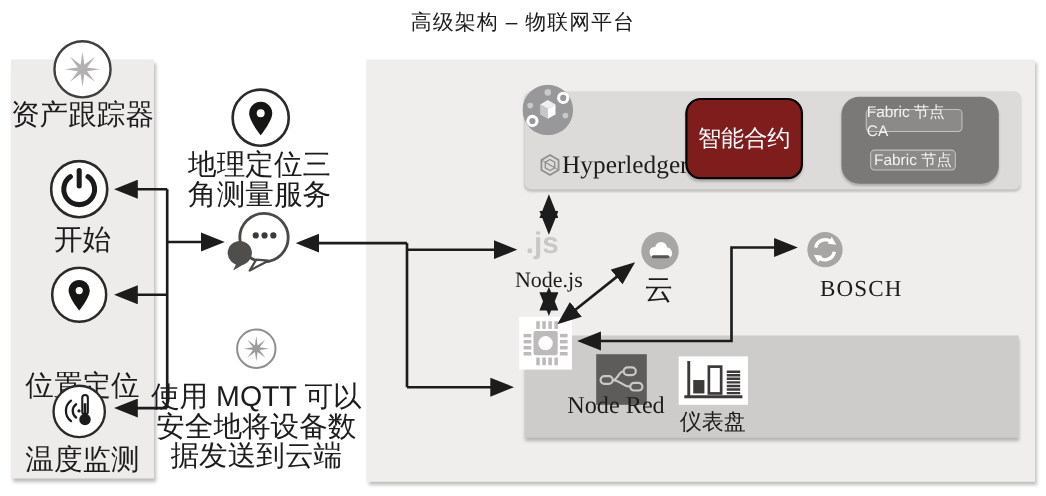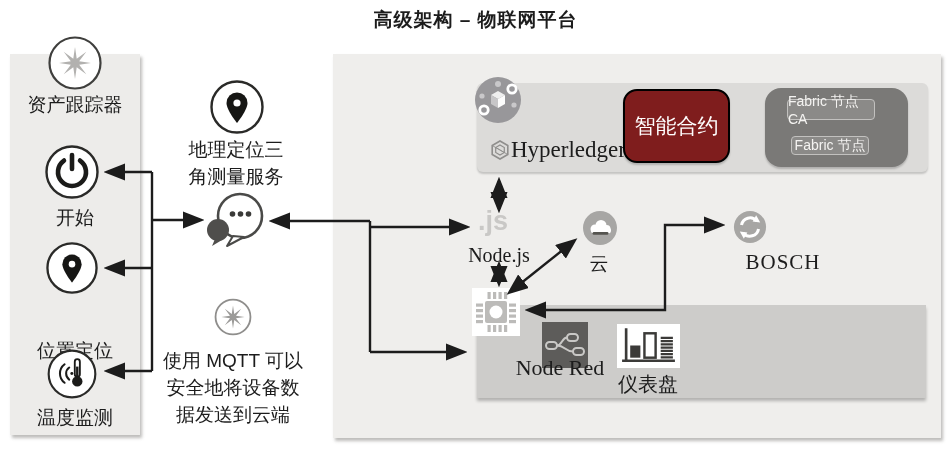--- a/index.html
+++ b/index.html
@@ -1,29 +1,29 @@
 <!DOCTYPE html>
 <html><head>
 <meta charset="utf-8">
 <style>
   html,body{margin:0;padding:0;background:#ffffff;}
   .canvas{position:relative;width:951px;height:451px;background:#ffffff;overflow:hidden;
           font-family:"Liberation Sans",sans-serif;color:#1c1c1c;}
   .abs{position:absolute;}
   .ctr{text-align:center;}
-  .title{left:0;right:0;top:7px;font-size:19px;font-weight:bold;letter-spacing:1px;}
+  .title{left:0;right:0;top:7px;font-size:19px;font-weight:normal;letter-spacing:1px;}
   .panel{left:10px;top:54px;width:130px;height:381px;background:#edecea;
          box-shadow:2px 3px 3px rgba(110,108,105,.45);}
   .platform{left:333px;top:54px;width:608px;height:384px;background:#efeeec;
          box-shadow:2px 3px 3px rgba(110,108,105,.45);}
   .hlbox{left:477px;top:83px;width:451px;height:89px;background:#dcdbd9;border-radius:6px;
          box-shadow:0 2px 2px rgba(0,0,0,.18);}
   .band{left:477px;top:305px;width:449px;height:93px;background:#cdccca;
         box-shadow:0 3px 3px rgba(0,0,0,.25);}
-  .lbl{font-size:19px;line-height:27px;}
+  .lbl{font-size:26px;line-height:27px;}
   .serif{font-family:"Liberation Serif",serif;}
   .hl-name{left:511px;top:137px;font-size:23px;}
   .sc-btn{left:623px;top:89px;width:107px;height:74px;background:#7f1d1d;border:2px solid #000000;
           border-radius:14px;box-sizing:border-box;display:flex;align-items:center;justify-content:center;
           color:#ffffff;font-size:21px;box-shadow:0 2px 2px rgba(0,0,0,.2);}
   .fab-box{left:765px;top:88px;width:143px;height:79px;background:#7a7977;border-radius:16px;
            box-shadow:0 2px 2px rgba(0,0,0,.2);}
   .fab-btn{position:absolute;background:#8b8a88;border:1px solid #c2c1bf;border-radius:4px;
            color:#f4f3f1;font-size:14px;display:flex;align-items:center;justify-content:center;box-sizing:border-box;}
   .js-logo{left:478px;top:206px;font-size:27px;font-weight:bold;color:#c9c8c6;}

